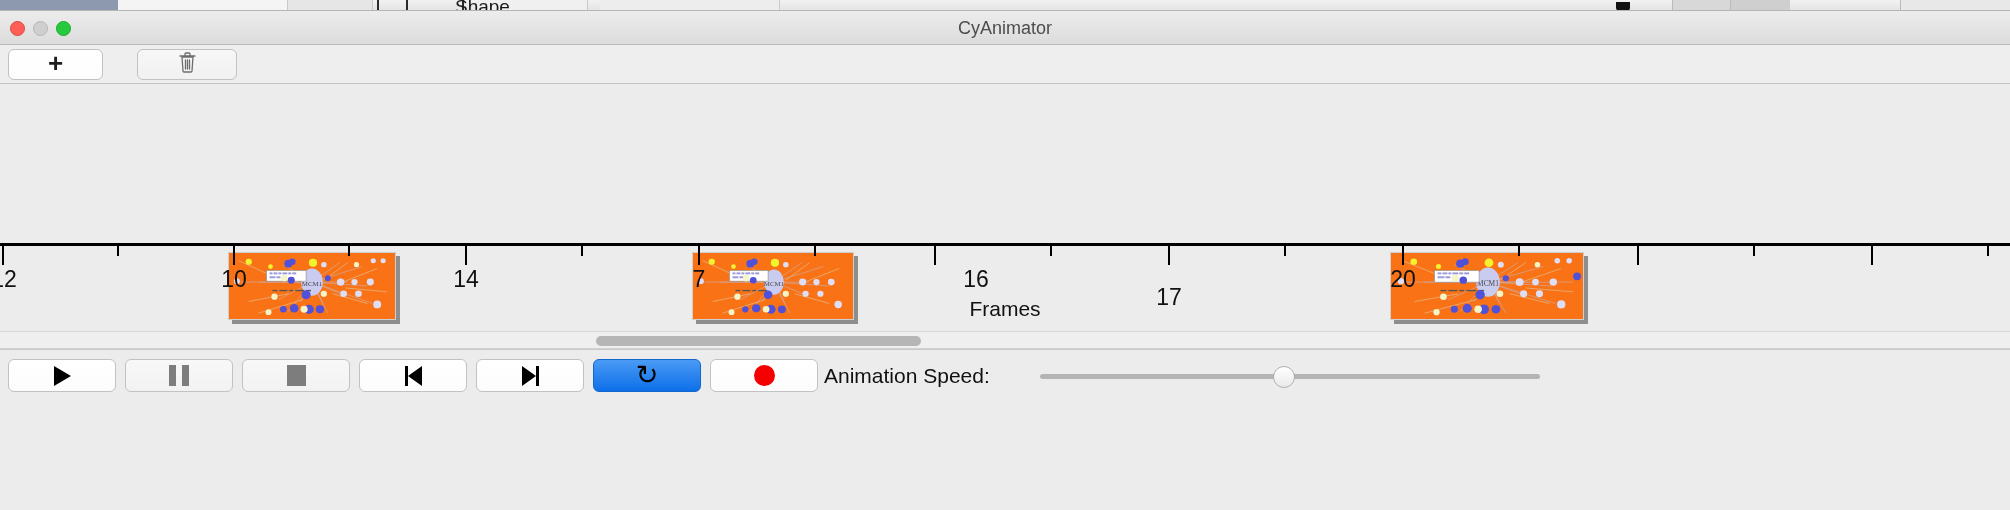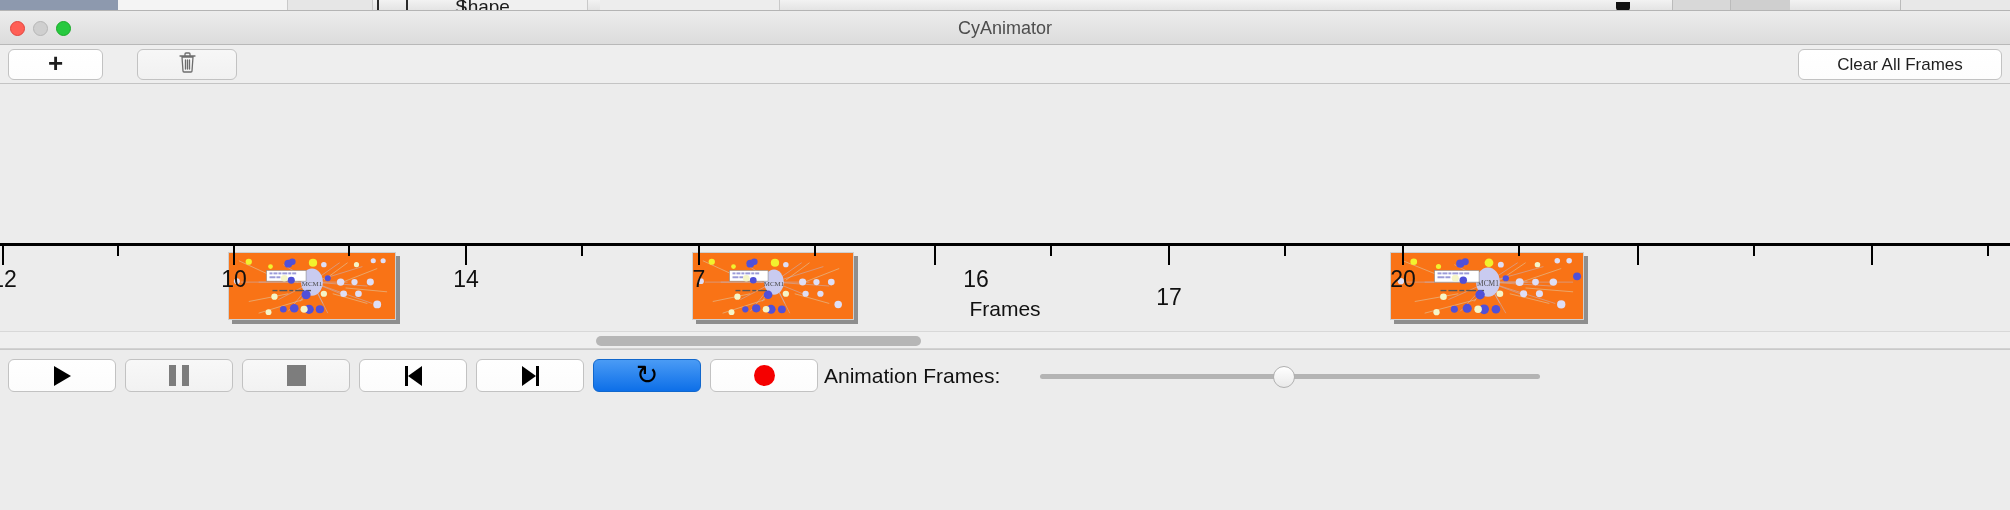--- a/index.html
+++ b/index.html
@@ -175,23 +175,20 @@
 <div class="toolbar">
   <div class="tbtn white" id="add-frame-button">
     <span class="plus-glyph">+</span>
   </div>
   <div class="tbtn grayed" id="delete-frame-button">
     <span>
       <svg width="19" height="22" viewBox="0 0 19 22">
         <path d="M2,5 H17 M7,5 V3 a1,1 0 0 1 1,-1 h3 a1,1 0 0 1 1,1 V5 M4,6 h11 l-1,14 a1,1 0 0 1 -1,1 H6 a1,1 0 0 1 -1,-1 Z M7.5,9 v9 M9.5,9 v9 M11.5,9 v9" fill="none" stroke="#6d6d6d" stroke-width="1.3" stroke-linecap="round"></path>
       </svg>
     </span>
-  </div>
-  <div class="tbtn white" id="clear-all-frames-button">
-    <span>Clear All Frames</span>
   </div>
 </div>
 
 <div class="timeline">
 
   <div class="frame" style="left:228px;top:168px;width:168px;height:68px;">
     <div class="shadow-img">
       <svg viewBox="0 0 168 68" preserveAspectRatio="none">
         <g stroke="#d9d9c0" stroke-width="0.5" fill="none">
           <path d="M10,8 L40,22 L70,30 M120,10 L96,28 M150,16 L110,32 M20,50 L60,42 M30,62 L75,48 M140,52 L105,42 M160,40 L118,36"></path>
@@ -454,17 +451,17 @@
         <span class="bar"></span>
     </span>
   </div>
   <div class="cbtn accent" style="left:593px;">
     <span class="glyph-loop">↻</span>
   </div>
   <div class="cbtn" style="left:710px;">
     <span class="glyph-record"></span>
   </div>
 
-  <div class="speed-label">Animation Frames:</div>
+  <div class="speed-label">Animation Speed:</div>
   <div class="slider-track">
     <div class="slider-thumb" style="left:233px;top:-8px;"></div>
   </div>
 </div>
 
 </body></html>

